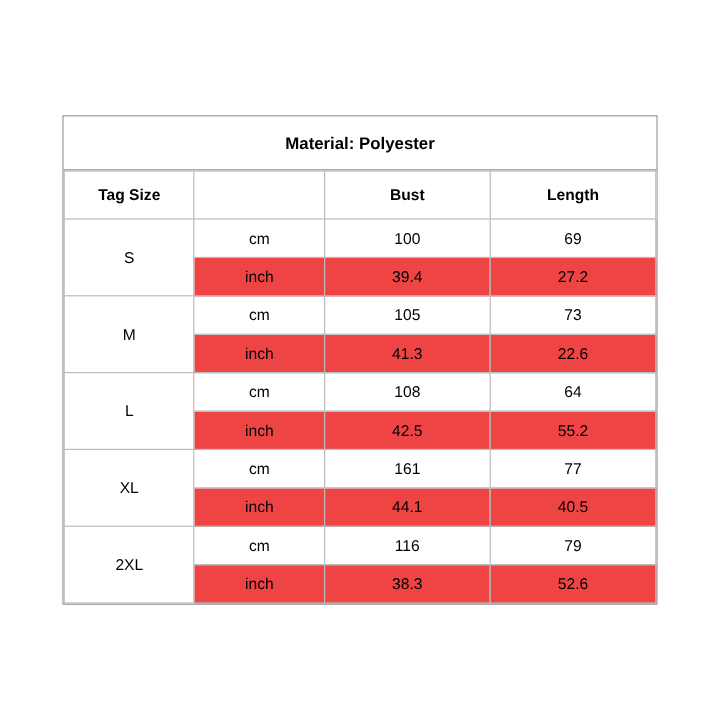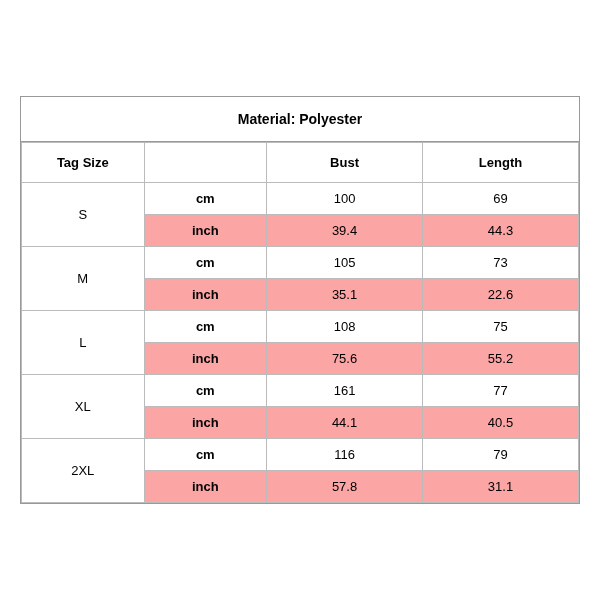--- a/index.html
+++ b/index.html
@@ -14,21 +14,21 @@
       display: flex;
       align-items: center;
       justify-content: center;
       background: #fff;
       font-family: Arial, sans-serif;
       font-size: 13px;
     }
 
     .table-wrapper {
       border: 1.5px solid #999;
-      width: 560px;
+      width: 496px;
     }
 
     .title-row {
       text-align: center;
       padding: 14px 10px;
       border-bottom: 1.5px solid #999;
       font-weight: bold;
       font-size: 14px;
     }
 
@@ -48,25 +48,25 @@
     .col-bust { width: 28%; }
     .col-length { width: 28%; }
 
     thead th {
       font-weight: bold;
       background: #fff;
       padding: 12px 4px;
     }
 
     .shaded {
-      background-color: #fca5a5;
+      background-color: #ef4444;
     }
 
     .unit-cell {
-      font-weight: bold;
+      font-weight: normal;
     }
 
     .tag-cell {
       font-weight: normal;
     }
 
     .tag-cell-merged {
       vertical-align: middle;
     }
   </style>
@@ -87,42 +87,42 @@
     <tbody id="table-body">
     <tr style="border-top: 1.5px solid rgb(153, 153, 153);">
           <td rowspan="2" class="tag-cell tag-cell-merged">S</td>
           <td class="unit-cell">cm</td>
           <td>100</td>
           <td>69</td>
         </tr>
         <tr>
           <td class="unit-cell shaded">inch</td>
           <td class="shaded">39.4</td>
-          <td class="shaded">44.3</td>
+          <td class="shaded">27.2</td>
         </tr>
         <tr style="border-top: 1.5px solid rgb(153, 153, 153);">
           <td rowspan="2" class="tag-cell tag-cell-merged">M</td>
           <td class="unit-cell">cm</td>
           <td>105</td>
           <td>73</td>
         </tr>
         <tr>
           <td class="unit-cell shaded">inch</td>
-          <td class="shaded">35.1</td>
+          <td class="shaded">41.3</td>
           <td class="shaded">22.6</td>
         </tr>
         <tr style="border-top: 1.5px solid rgb(153, 153, 153);">
           <td rowspan="2" class="tag-cell tag-cell-merged">L</td>
           <td class="unit-cell">cm</td>
           <td>108</td>
-          <td>75</td>
+          <td>64</td>
         </tr>
         <tr>
           <td class="unit-cell shaded">inch</td>
-          <td class="shaded">75.6</td>
+          <td class="shaded">42.5</td>
           <td class="shaded">55.2</td>
         </tr>
         <tr style="border-top: 1.5px solid rgb(153, 153, 153);">
           <td rowspan="2" class="tag-cell tag-cell-merged">XL</td>
           <td class="unit-cell">cm</td>
           <td>161</td>
           <td>77</td>
         </tr>
         <tr>
           <td class="unit-cell shaded">inch</td>
@@ -130,18 +130,18 @@
           <td class="shaded">40.5</td>
         </tr>
         <tr style="border-top: 1.5px solid rgb(153, 153, 153);">
           <td rowspan="2" class="tag-cell tag-cell-merged">2XL</td>
           <td class="unit-cell">cm</td>
           <td>116</td>
           <td>79</td>
         </tr>
         <tr>
           <td class="unit-cell shaded">inch</td>
-          <td class="shaded">57.8</td>
-          <td class="shaded">31.1</td>
+          <td class="shaded">38.3</td>
+          <td class="shaded">52.6</td>
         </tr>
       </tbody>
   </table>
 </div>
 
 </body></html>

